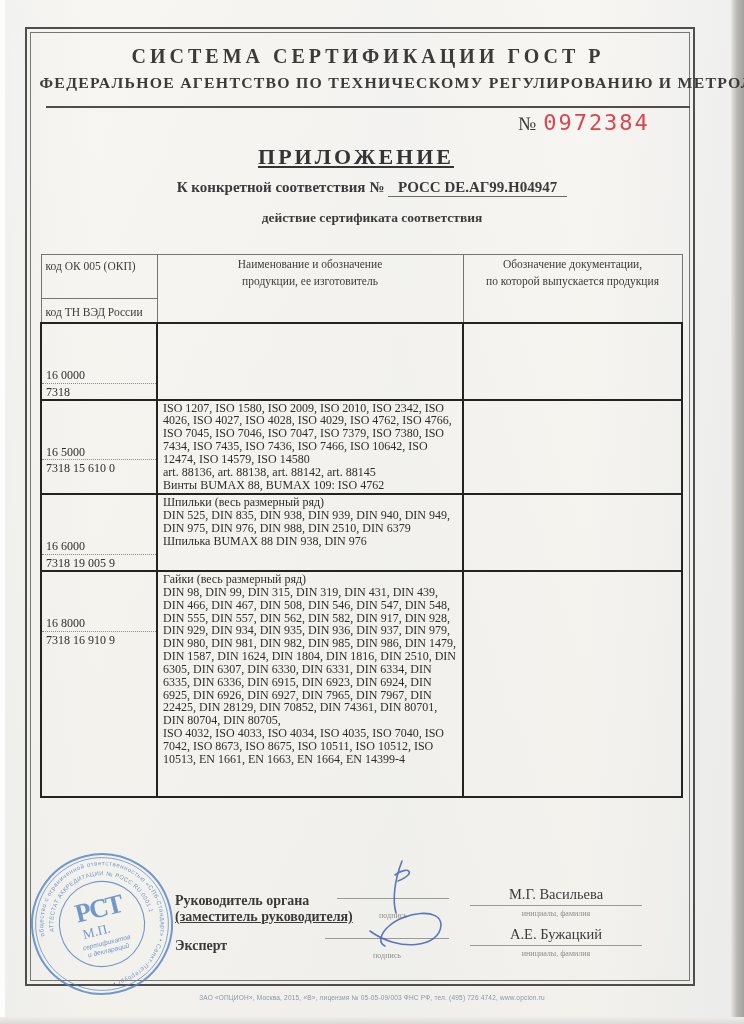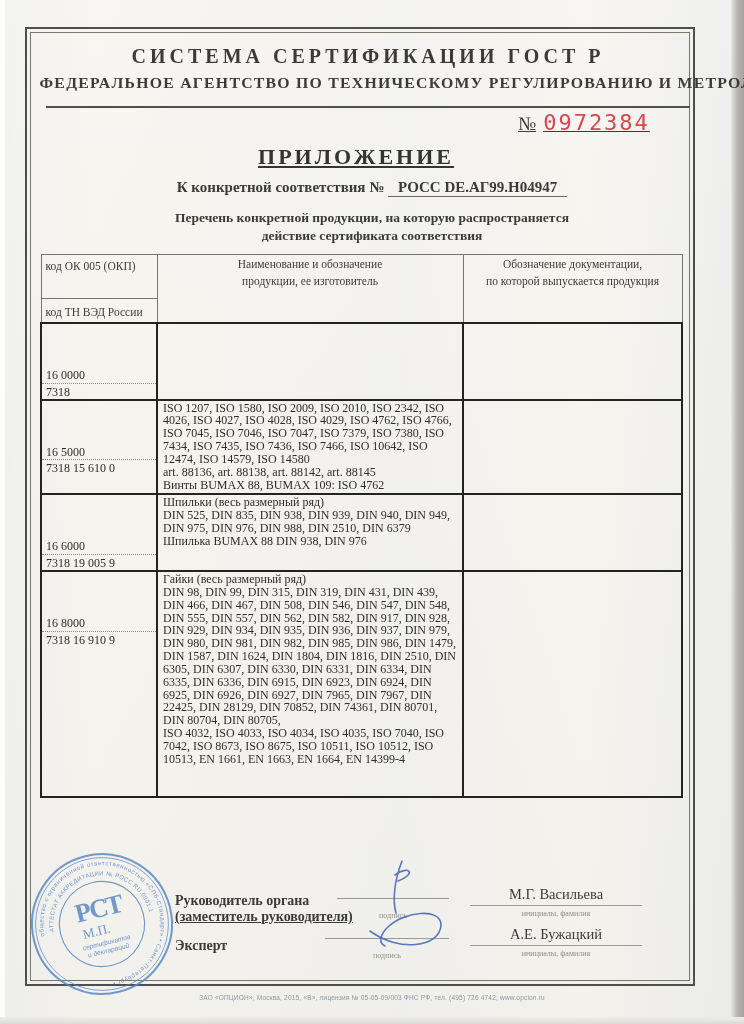--- a/index.html
+++ b/index.html
@@ -38,21 +38,21 @@
   }
   .sys-title{
     margin-top:13px;font-size:20px;font-weight:bold;letter-spacing:4px;color:#3c3b39;
     white-space:nowrap;
   }
   .agency-title{
     margin-top:6px;font-size:15.5px;font-weight:bold;letter-spacing:1.2px;color:#3c3b39;
     white-space:nowrap;transform:scaleX(1.02);
   }
   .doc-number{
-    position:absolute;left:518px;top:110px;white-space:nowrap;text-decoration:underline;
+    position:absolute;left:518px;top:110px;white-space:nowrap;
   }
   .num-sign{font-size:19px;color:#3a3a3a;margin-right:7px;}
   .num-value{
     font-family:"DejaVu Sans Mono", monospace;
     font-size:22px;color:#d9464f;letter-spacing:2px;font-weight:500;
   }
   .main-title{
     position:absolute;left:0;top:144px;width:712px;text-align:center;
     font-size:22px;font-weight:bold;letter-spacing:3px;color:#343434;text-decoration:underline;
   }
@@ -130,21 +130,20 @@
 </div>
 
 <div class="main-title">ПРИЛОЖЕНИЕ</div>
 
 <div class="subtitle">
   <span>К конкретной соответствия №</span>
   <span class="cert-no">РОСС DE.АГ99.Н04947</span>
 </div>
 
 <div class="purpose">
-  <div>Перечень конкретной продукции,  на которую распространяется</div>
   <div>действие сертификата соответствия</div>
 </div>
 
 <table class="prod-table">
   <colgroup>
     <col style="width:116px">
       <col style="width:306px">
       <col style="width:219px">
   </colgroup>
   <thead>

